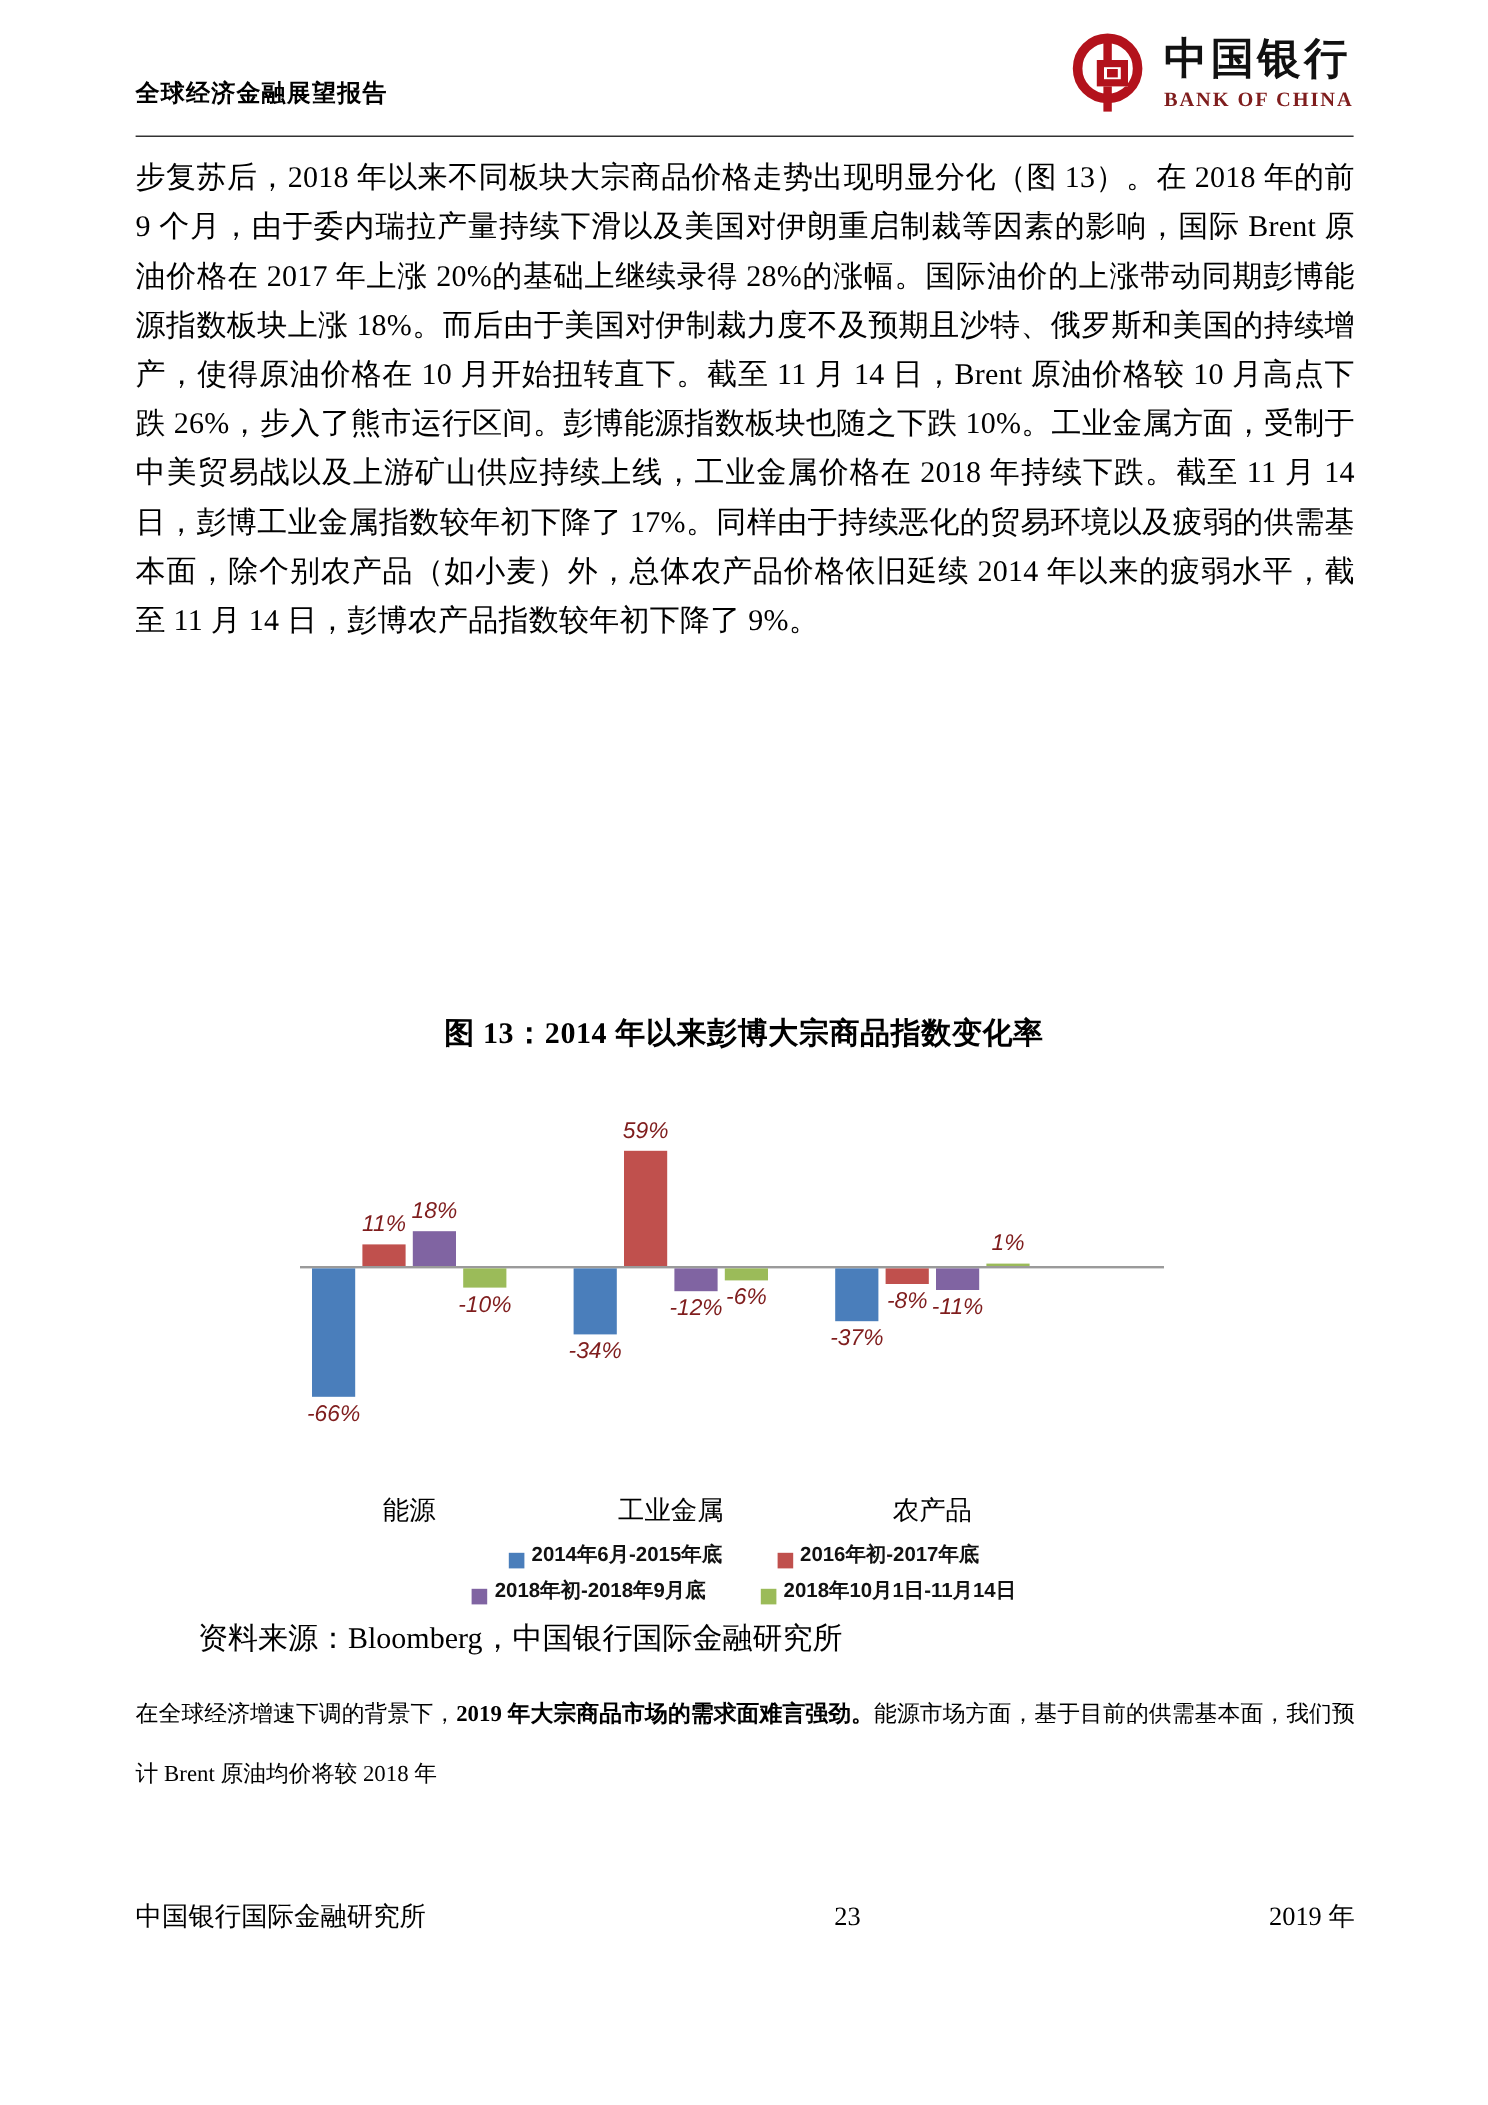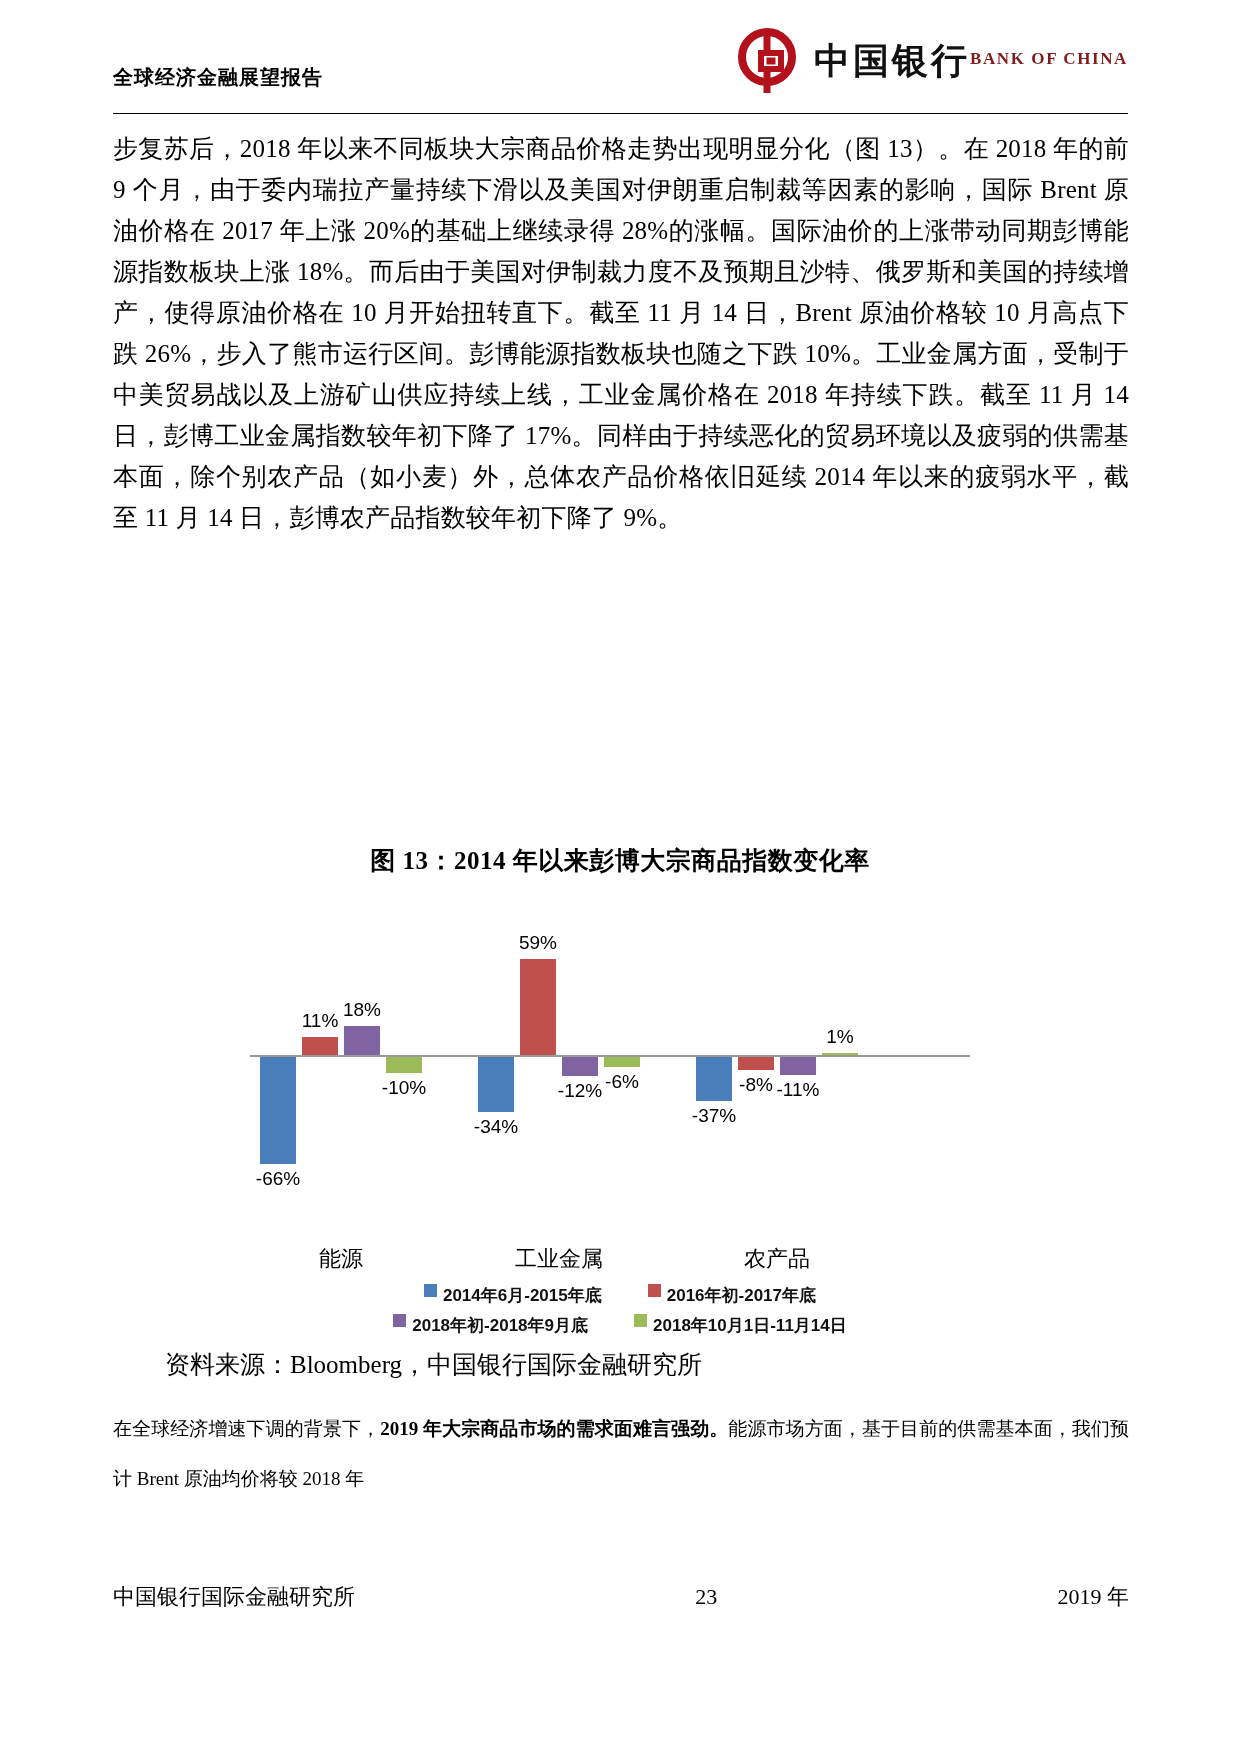--- a/index.html
+++ b/index.html
@@ -88,21 +88,21 @@
     position: absolute;
     left: 33px;
     top: 33px;
     width: 9px;
     height: 7px;
     transform: translate(-50%,-50%);
     background: #b3121c;
   }
   .logo-text {
     display: flex;
-    flex-direction: row;
+    flex-direction: column;
     align-items: flex-start;
     line-height: 1;
   }
   .logo-cn {
     font-size: 36px;
     font-weight: bold;
     font-family: "Liberation Serif", "DejaVu Serif", serif;
     letter-spacing: 3px;
     color: #111;
   }
@@ -165,24 +165,25 @@
     height: 330px;
   }
   .bar {
     position: absolute;
     width: 36px;
   }
   .bar-lbl {
     position: absolute;
     font-family: "Liberation Sans", "DejaVu Sans", sans-serif;
     font-size: 19px;
-    color: #000000;
+    color: #7f1d1d;
     white-space: nowrap;
     text-align: center;
     width: 72px;
+    font-style: italic;
   }
 
   .cat-labels {
     position: absolute;
     left: 230px;
     top: 1244px;
     width: 740px;
     height: 30px;
   }
   .cat {
@@ -201,21 +202,21 @@
     flex-direction: column;
     align-items: center;
     gap: 7px;
   }
   .legend-row {
     display: flex;
     gap: 46px;
   }
   .legend-item {
     display: flex;
-    align-items: flex-start;
+    align-items: flex-end;
     gap: 6px;
     font-size: 17px;
     font-family: "Liberation Sans", "DejaVu Sans", sans-serif;
     font-weight: bold;
     color: #111;
   }
   .swatch {
     width: 13px;
     height: 13px;
     flex: 0 0 auto;

